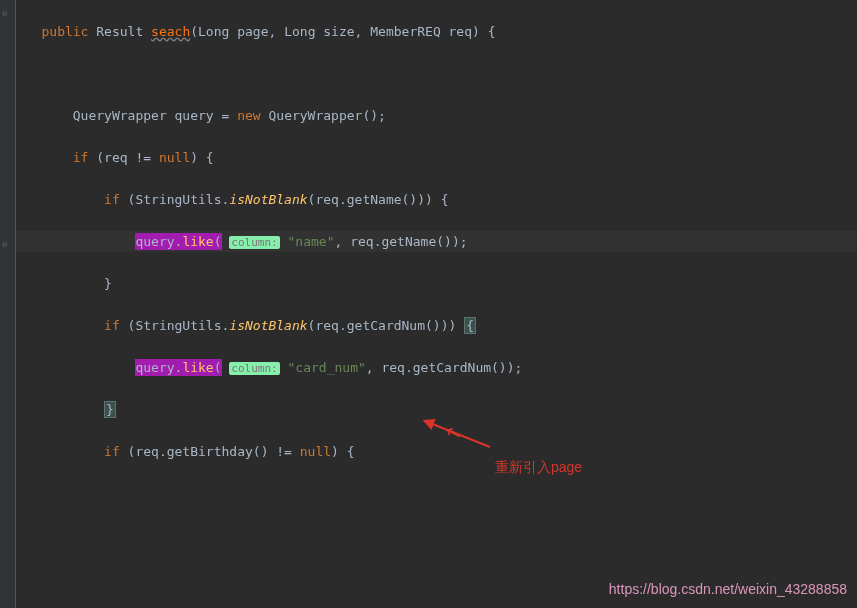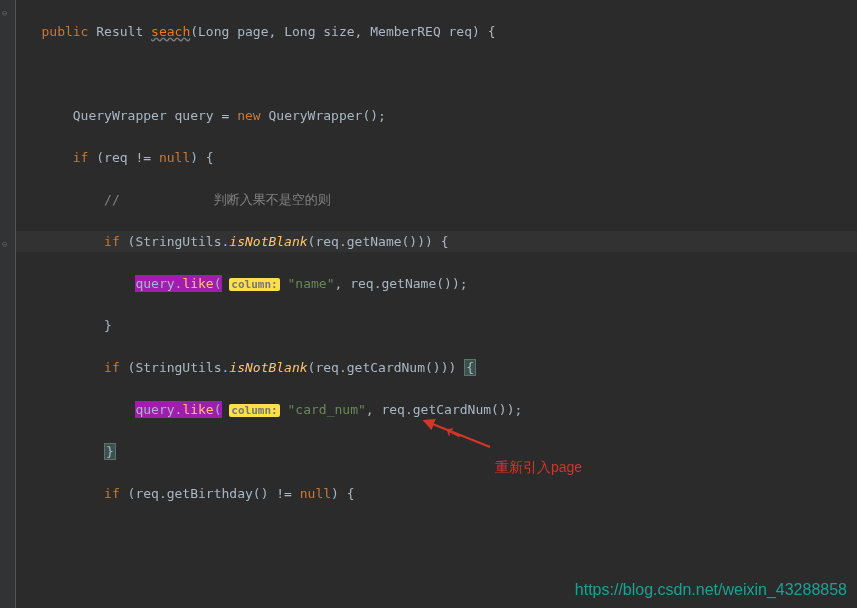--- a/index.html
+++ b/index.html
@@ -35,43 +35,43 @@
   .code {
     margin-left: 18px;
     white-space: pre;
   }
   .line { height: 21px; position: relative; }
   .kw { color: #cc7832; }
   .method { color: #ffc66d; }
   .method-u { color: #f97316; text-decoration: underline wavy #808080; }
   .str { color: #6a8759; }
   .comment { color: #808080; }
-  .hint { color: #787878; background: #fde047; font-size: 11px; padding: 0 2px; border-radius: 2px; font-weight: bold;}
+  .hint { color: #787878; background: #86efac; font-size: 11px; padding: 0 2px; border-radius: 2px;}
   .hl-bg { background: #a21caf; padding: 1px 0;}
   .brace-hl { background: #3b514d; border: 1px solid #5e726d; padding: 0 1px;}
   .static-m { font-style: italic; color: #ffc66d; text-align: center;}
   .arrow {
     position: absolute;
     color: #d7342a;
     font-size: 26px;
     transform: rotate(-18deg);
   }
   .annotation {
     position: absolute;
     color: #d7342a;
     font-size: 14px;
     font-family: "Microsoft YaHei", sans-serif;
     margin-top: 20px;
   }
   .watermark {
     position: absolute;
     right: 10px;
     bottom: 8px;
-    color: #14b8a6;
-    font-size: 16px;
+    color: #f9a8d4;
+    font-size: 14px;
     font-family: Arial, sans-serif;
     opacity: 0.85;
   }
   .cursor-line-hl {
     position: absolute;
     left: 15px;
     width: 842px;
     height: 21px;
     background: #323232;
     z-index: -1;
@@ -85,21 +85,20 @@
   <span class="gutter-mark" style="top:234px;">⊖</span>
 </div>
 
 <div class="cursor-line-hl" style="top:231px;"></div>
 
 <div class="code">
 <div class="line">   <span class="kw">public</span> <span>Result</span> <span class="method-u">seach</span>(<span>Long</span> <span>page</span>, <span>Long</span> <span>size</span>, <span>MemberREQ</span> <span>req</span>) {</div>
 <div class="line"></div>
 <div class="line">       <span>QueryWrapper</span> <span>query</span> = <span class="kw">new</span> <span>QueryWrapper</span>();</div>
 <div class="line">       <span class="kw">if</span> (<span>req</span> != <span class="kw">null</span>) {</div>
-<div class="line">           <span class="comment">//            判断入果不是空的则</span></div>
 <div class="line">           <span class="kw">if</span> (<span>StringUtils</span>.<span class="static-m">isNotBlank</span>(<span>req.getName()</span>)) {</div>
 <div class="line">               <span class="hl-bg"><span>query</span>.<span class="method">like</span>(</span> <span class="hint">column:</span> <span class="str">"name"</span>, <span>req.getName()</span>);</div>
 <div class="line">           }</div>
 <div class="line">           <span class="kw">if</span> (<span>StringUtils</span>.<span class="static-m">isNotBlank</span>(<span>req.getCardNum()</span>)) <span class="brace-hl">{</span></div>
 <div class="line">               <span class="hl-bg"><span>query</span>.<span class="method">like</span>(</span> <span class="hint">column:</span> <span class="str">"card_num"</span>, <span>req.getCardNum()</span>);</div>
 <div class="line">           <span class="brace-hl">}</span></div>
 <div class="line">           <span class="kw">if</span> (<span>req.getBirthday()</span> != <span class="kw">null</span>) {</div>
 
 
 

